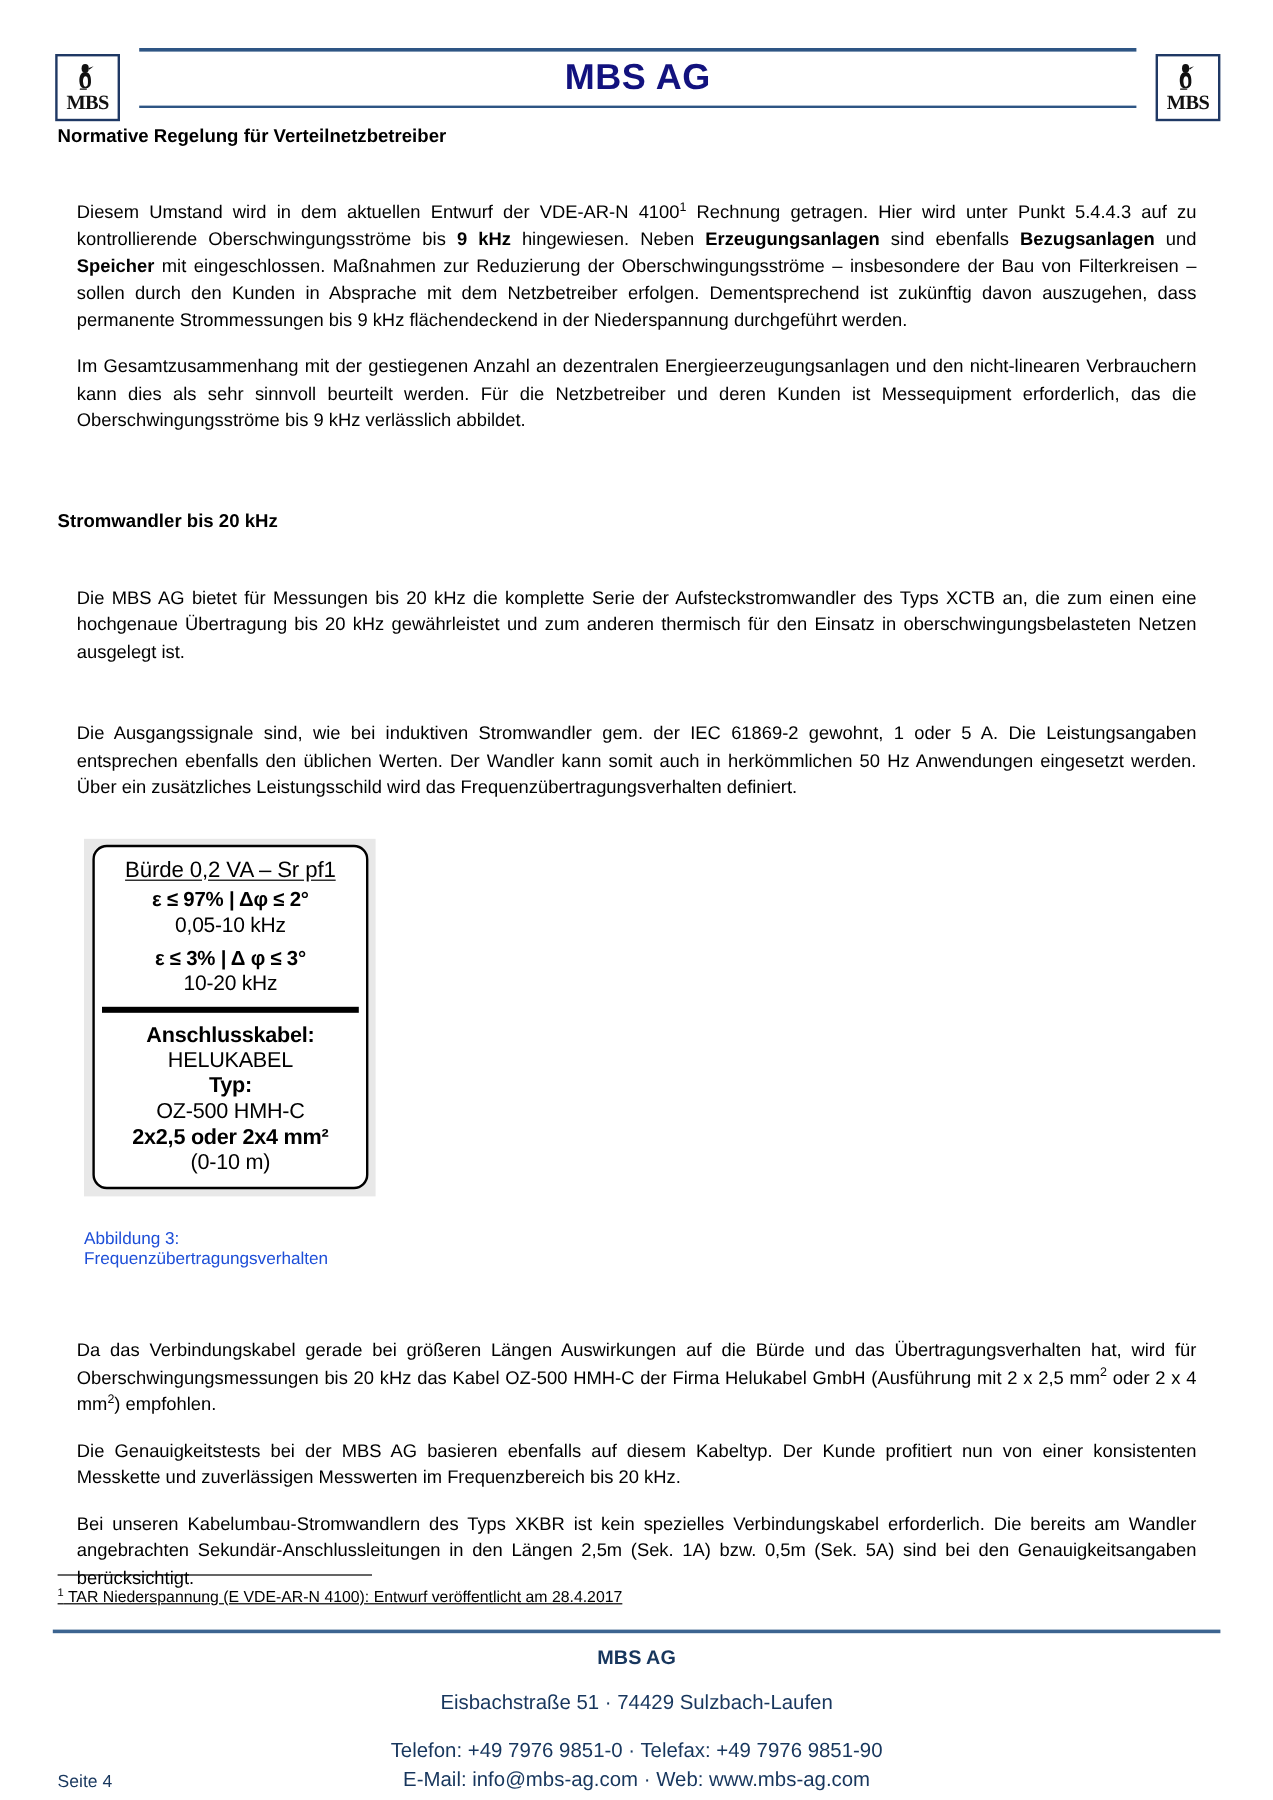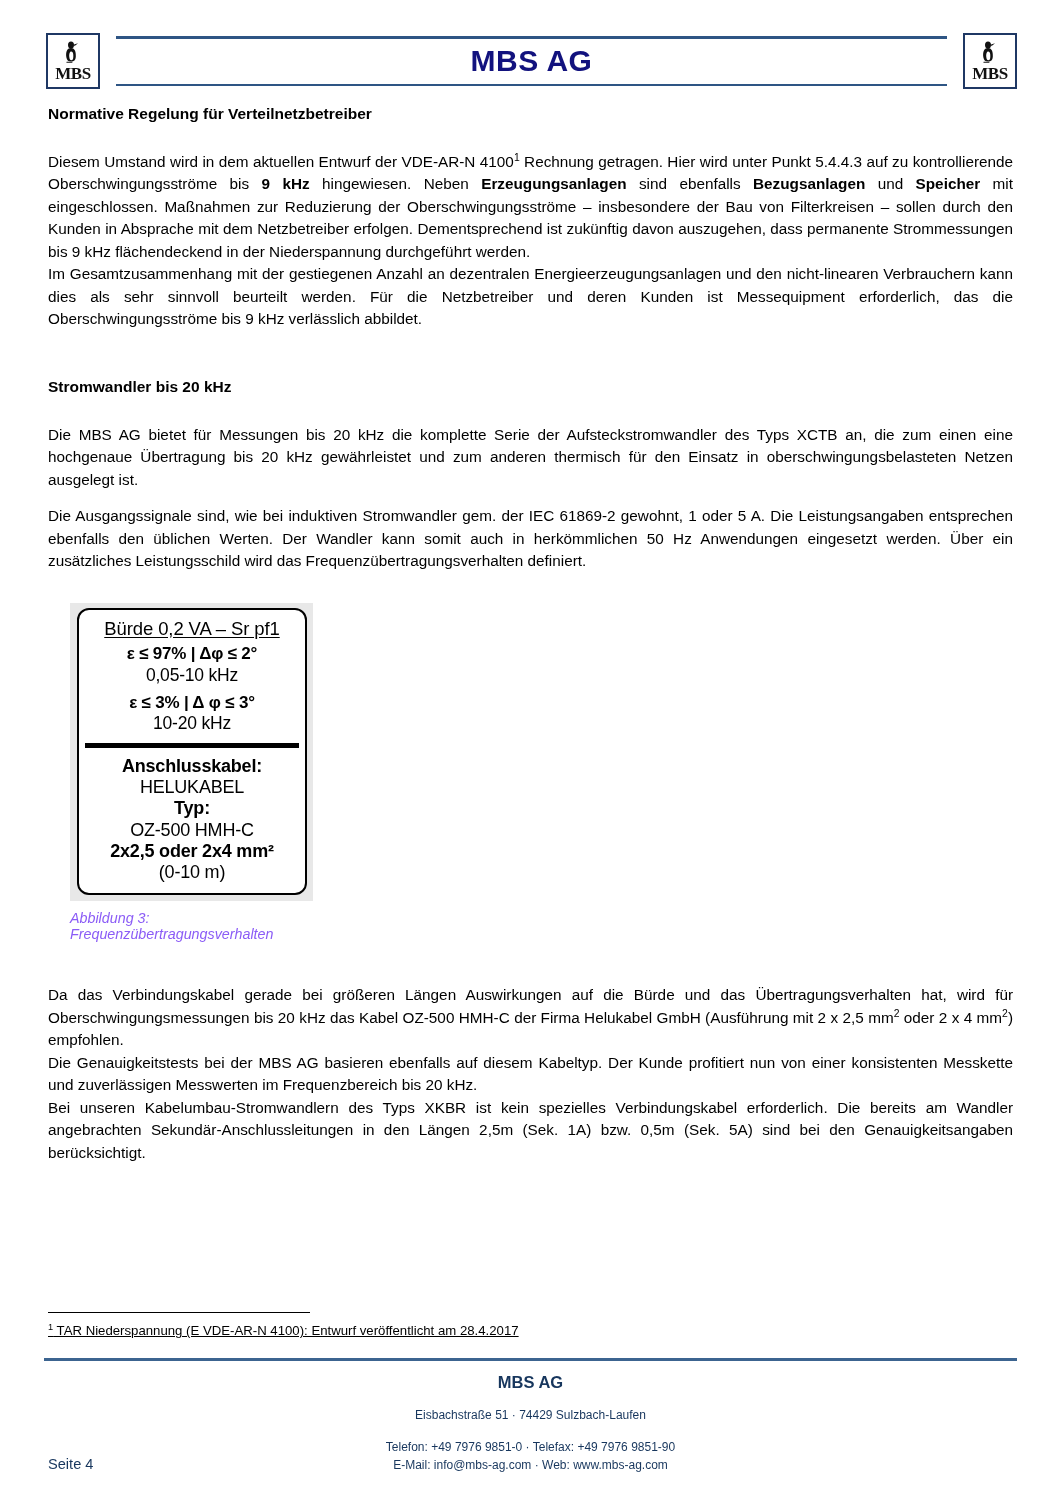--- a/index.html
+++ b/index.html
@@ -17,26 +17,26 @@
   .page {
     position: relative;
     width: 1061px;
     height: 1500px;
     padding: 0;
   }
 
   
   .header {
     position: absolute;
-    top: 28px;
+    top: 40px;
     left: 46px;
     right: 44px;
     height: 66px;
     display: flex;
-    align-items: center;
+    align-items: flex-start;
   }
   .logo-box {
     width: 54px;
     height: 56px;
     border: 2px solid #1f3864;
     background: #ffffff;
     flex: 0 0 auto;
     position: relative;
     align-self: center;
     padding: 2px;
@@ -99,21 +99,21 @@
   }
   h2.section {
     font-size: 15.5px;
     font-weight: bold;
     margin: 4px 0 0 0;
     line-height: 1.35;
   }
   p.body {
     font-size: 15.3px;
     line-height: 1.47;
-    margin: 0;
+    margin: 16px;
     text-align: justify;
     hyphens: none;
   }
   .spacer-sm { height: 14px; }
   .spacer-md { height: 26px; }
   .spacer-lg { height: 42px; }
   sup { font-size: 0.68em; vertical-align: super; line-height: 0; }
   b, strong { font-weight: bold; }
 
   
@@ -163,25 +163,24 @@
     font-size: 18px;
     font-weight: bold;
     letter-spacing: -0.2px;
   }
   .lbl-n {
     font-size: 18px;
     font-weight: normal;
     letter-spacing: -0.2px;
   }
   .caption {
-    margin-top: 9px;
+    margin-top: 28px;
     margin-left: 0px;
     font-size: 14.3px;
-    font-style: italic;
-    color: #8b5cf6;
+    color: #1d4ed8;
   }
 
   
   .footnote-area {
     position: absolute;
     left: 48px;
     top: 1312px;
     width: 965px;
   }
   .footnote-rule {
@@ -216,21 +215,21 @@
     text-align: center;
     color: #17365d;
   }
   .footer-company {
     font-size: 16.5px;
     font-weight: bold;
     line-height: 1.3;
     margin-bottom: 14px;
   }
   .footer-line {
-    font-size: 12px;
+    font-size: 17px;
     line-height: 1.42;
   }
   .footer-gap { height: 15px; }
   .page-number {
     position: absolute;
     left: 4px;
     bottom: 2px;
     font-size: 14.6px;
     color: #17365d;
     text-align: left;

